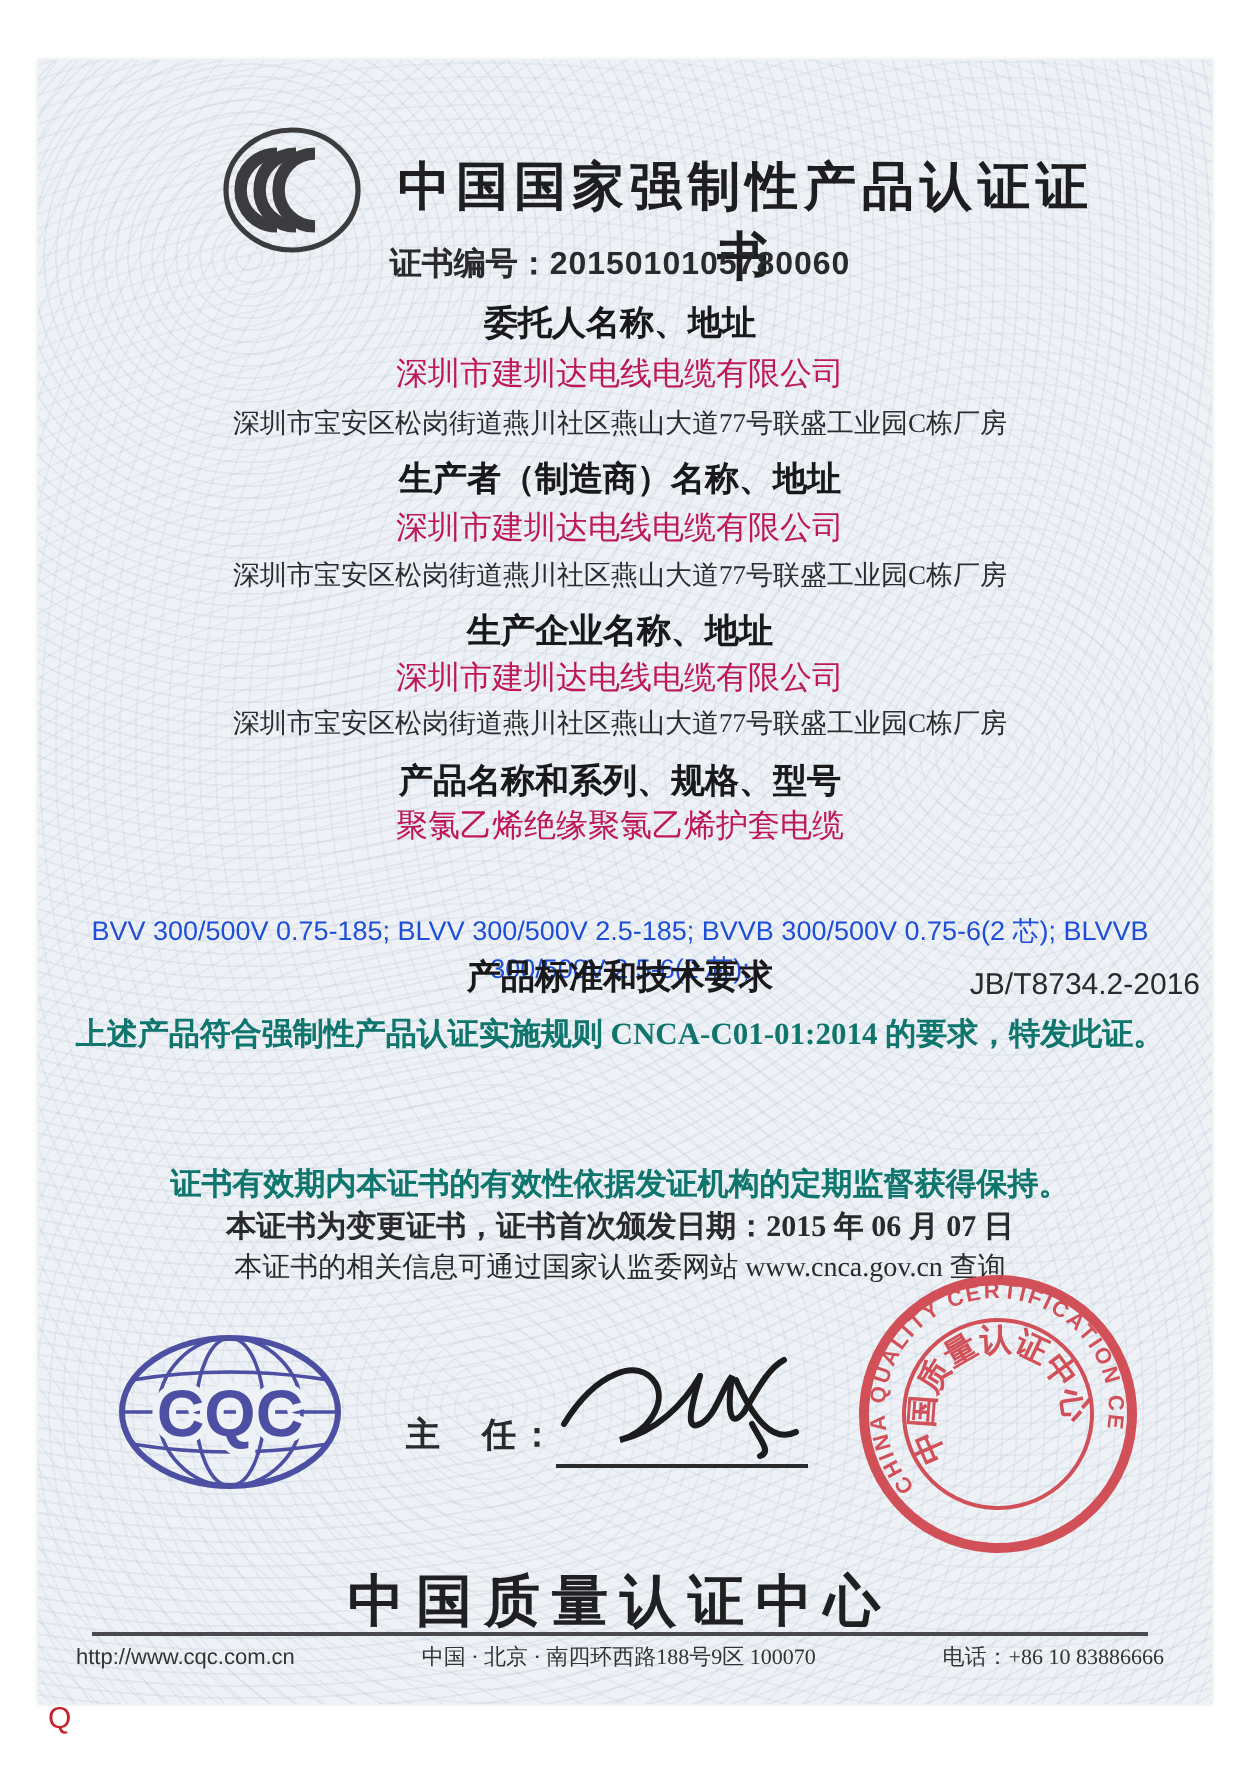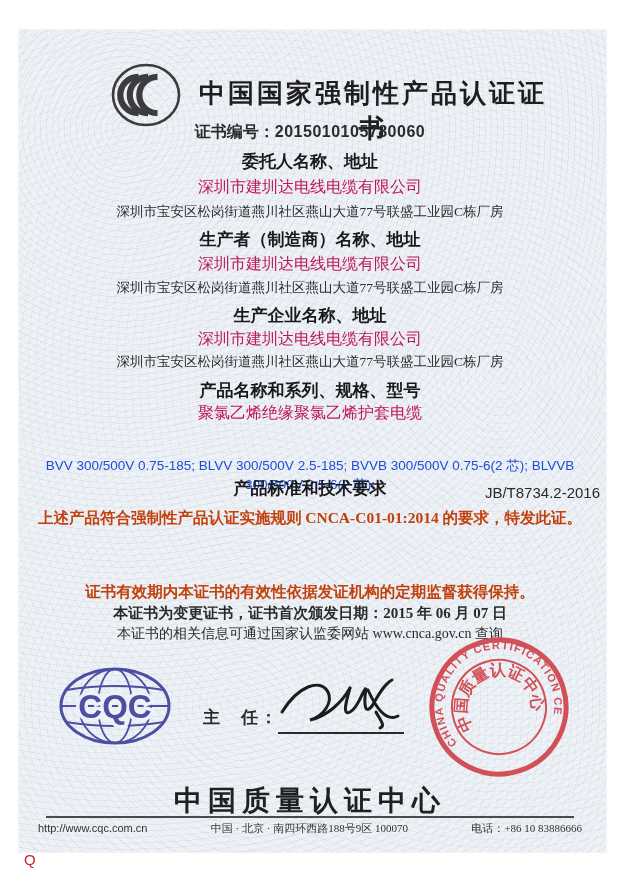--- a/index.html
+++ b/index.html
@@ -31,21 +31,21 @@
   .certno .num{font-family:"Liberation Sans","DejaVu Sans",sans-serif;letter-spacing:.5px;}
   .sec-h{font-size:17px;font-weight:bold;color:#19191b;}
   .sec-name{font-size:16px;color:#be185d;}
   .sec-addr{font-size:13.5px;color:#2c2c30;}
   .spec{
     font-family:"Liberation Sans","DejaVu Sans",sans-serif;
     font-size:13.5px;line-height:19px;color:#1d4ed8;
     left:40px;right:40px;text-align:center;margin-top:32px;
   }
   .std{font-family:"Liberation Sans","DejaVu Sans",sans-serif;font-size:15px;}
-  .bold-line{font-size:15.5px;font-weight:bold;color:#c2410c;}
+  .bold-line{font-size:15.5px;font-weight:bold;color:#0f766e;}
   .compliance{left:35px;right:35px;text-align:center;line-height:22px;}
   .dates .gap{display:inline-block;width:42px;}
   .note-mid{font-size:15px;font-weight:600;}
   .note-sm{font-size:14px;}
   .director{font-size:17px;font-weight:bold;letter-spacing:2px;}
   .sig-line{background:#2a2a2c;height:2px;}
   .orgname{font-size:28px;font-weight:bold;letter-spacing:6px;color:#202022;
     font-family:"Liberation Sans","DejaVu Sans",sans-serif;}
   .rule{background:#4a4a4e;height:2px;}
   .footer-row{

